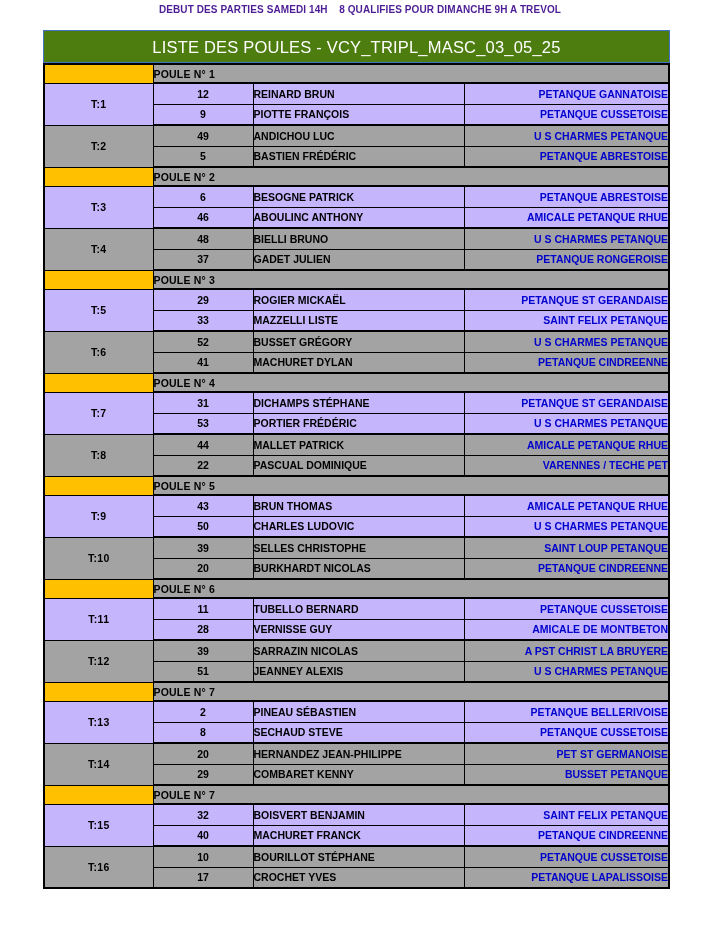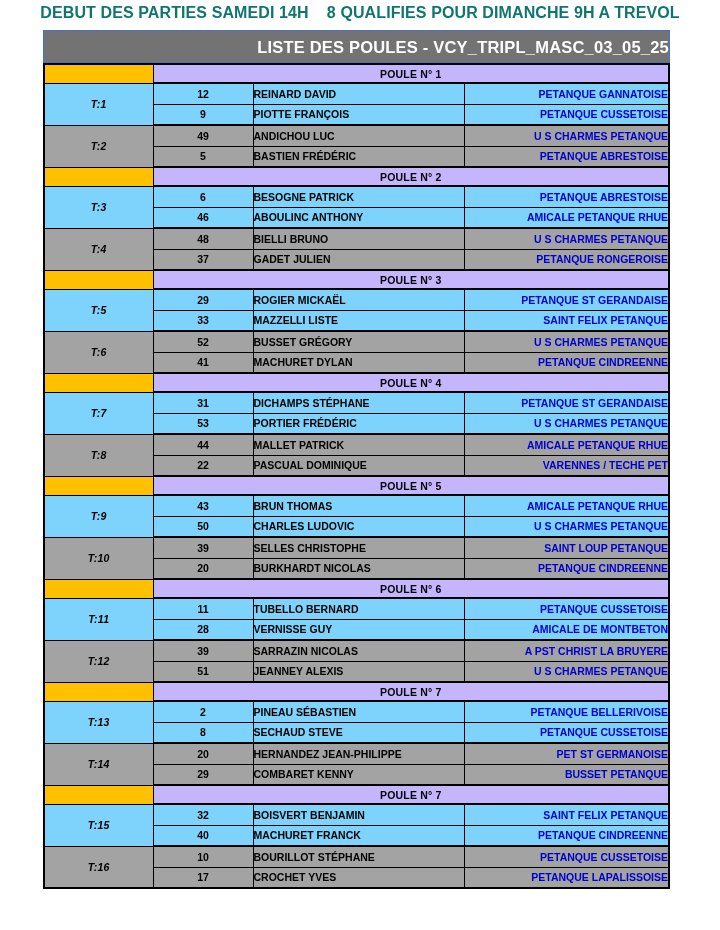--- a/index.html
+++ b/index.html
@@ -19,39 +19,39 @@
     height: 930px;
     background: #ffffff;
   }
   
   .banner {
     position: absolute;
     left: 0;
     top: 4px;
     width: 720px;
     text-align: center;
-    color: #0f766e;
-    font-size: 16px;
+    color: #4c1d95;
+    font-size: 10px;
     font-weight: bold;
     letter-spacing: 0.1px;
     white-space: pre;
   }
   
   .table-wrap {
     position: absolute;
     left: 43px;
     top: 30px;
     width: 627px;
   }
   .title-bar {
-    background: #737373;
+    background: #4d7c0f;
     color: #ffffff;
     font-size: 16.5px;
-    font-weight: bold;
-    text-align: right;
+    font-weight: normal;
+    text-align: center;
     height: 33px;
     line-height: 33px;
     letter-spacing: 0.2px;
     border: 1px solid #4472C4;
     box-sizing: border-box;
   }
   table.poules {
     border-collapse: collapse;
     width: 627px;
     table-layout: fixed;
@@ -74,37 +74,35 @@
   col.c-name { width: 211px; }
   col.c-club { width: 205px; }
 
   
   tr.pool-head td { height: 19px; }
   td.pool-tag {
     background: #FFC000;
     border: 2px solid #000000;
   }
   td.pool-label {
-    background: #c4b5fd;
+    background: #a3a3a3;
     color: #000000;
-    text-align: center;
     font-size: 10.5px;
     font-weight: bold;
     border: 2px solid #000000;
     letter-spacing: 0.2px;
   }
   
   td.team-cell {
     text-align: center;
     font-size: 10.5px;
     font-weight: bold;
     color: #000000;
     border: 2px solid #000000;
     letter-spacing: 0.3px;
-    font-style: italic;
   }
   td.num-cell {
     text-align: center;
     color: #000000;
     border-left: 2px solid #000000;
     border-right: 1px solid #000000;
   }
   td.name-cell {
     text-align: left;
     padding-left: 5px;
@@ -119,21 +117,21 @@
     border-left: 1px solid #000000;
     border-right: 2px solid #000000;
   }
   tr.row-a td.num-cell,
   tr.row-a td.name-cell,
   tr.row-a td.club-cell { border-top: 2px solid #000000; border-bottom: 1px solid #000000; }
   tr.row-b td.num-cell,
   tr.row-b td.name-cell,
   tr.row-b td.club-cell { border-top: 1px solid #000000; border-bottom: 2px solid #000000; }
 
-  .bg-green td, td.bg-green { background: #7dd3fc; }
+  .bg-green td, td.bg-green { background: #c4b5fd; }
   .bg-blue td,  td.bg-blue  { background: #a3a3a3; }
 </style>
 </head>
 <body>
 
 <div class="page">
 
   <div class="banner">DEBUT DES PARTIES SAMEDI 14H    8 QUALIFIES POUR DIMANCHE 9H A TREVOL</div>
 
   <div class="table-wrap">
@@ -148,21 +146,21 @@
         <col class="c-club">
       </colgroup>
       <tbody id="poules-body">
           <tr class="pool-head">
             <td class="pool-tag"></td>
             <td class="pool-label" colspan="3">POULE N° 1</td>
           </tr>
           <tr class="row-a bg-green">
             <td class="team-cell bg-green" rowspan="2">T:1</td>
             <td class="num-cell bg-green">12</td>
-            <td class="name-cell bg-green">REINARD DAVID</td>
+            <td class="name-cell bg-green">REINARD BRUN</td>
             <td class="club-cell bg-green">PETANQUE GANNATOISE</td>
           </tr>
           <tr class="row-b bg-green">
             <td class="num-cell bg-green">9</td>
             <td class="name-cell bg-green">PIOTTE FRANÇOIS</td>
             <td class="club-cell bg-green">PETANQUE CUSSETOISE</td>
           </tr>
           <tr class="row-a bg-blue">
             <td class="team-cell bg-blue" rowspan="2">T:2</td>
             <td class="num-cell bg-blue">49</td>

